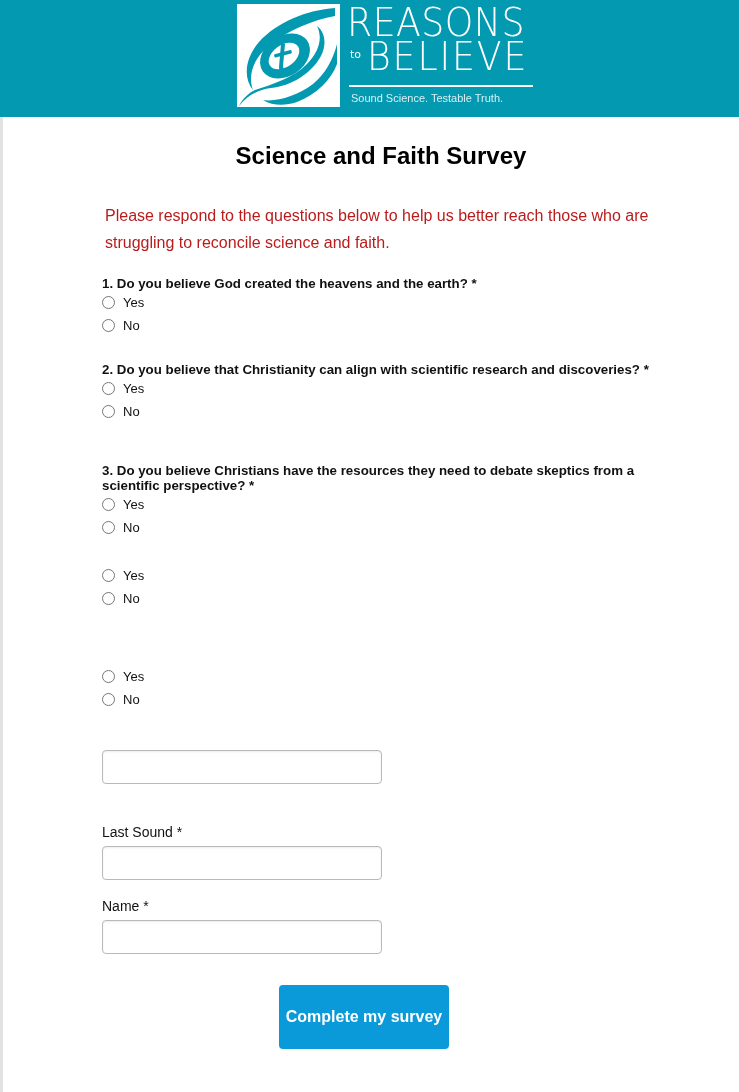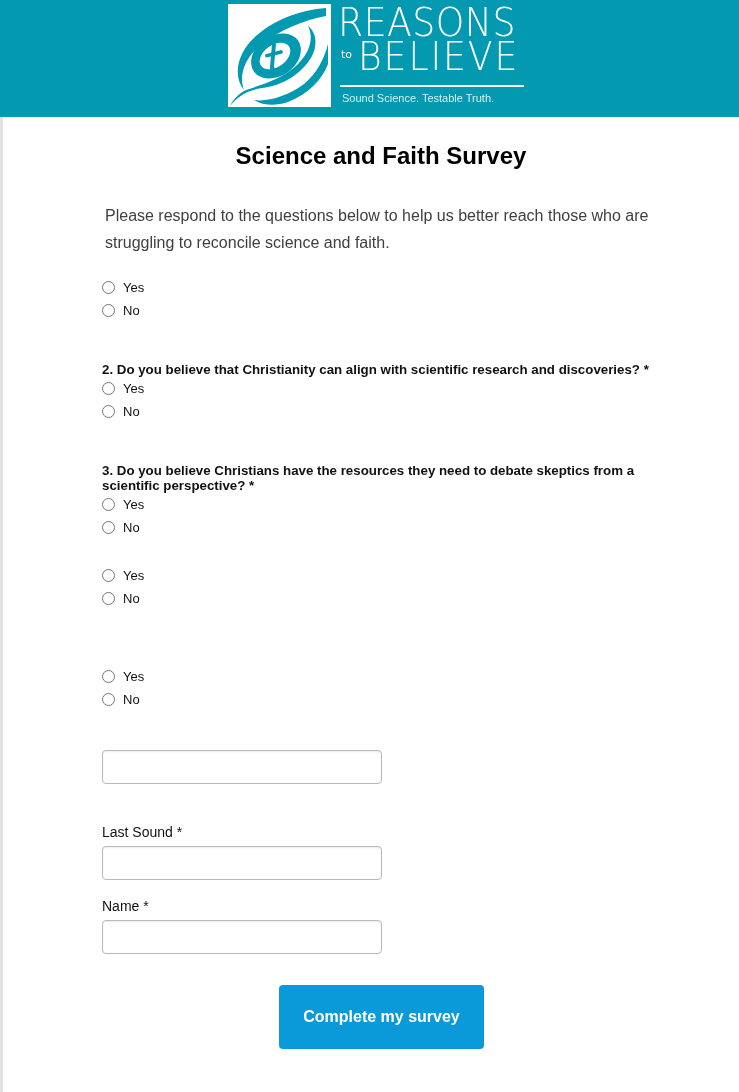--- a/index.html
+++ b/index.html
@@ -9,21 +9,21 @@
     .left-rail {
       position: absolute; left: 0; top: 117px; width: 3px; height: 975px;
       background: #e2e2e2;
     }
 
     .header {
       position: absolute; left: 0; top: 0; width: 739px; height: 117px;
       background: #0399b1;
     }
     .logo {
-      position: absolute; left: 228px; top: 4px; width: 300px; height: 106px;
+      position: absolute; left: 237px; top: 4px; width: 300px; height: 106px;
     }
     .logo-mark {
       position: absolute; left: 0; top: 0; width: 103px; height: 103px;
       background: #ffffff;
     }
     .logo-mark svg { width: 103px; height: 103px; display: block; }
     .logo-word-top {
       position: absolute; left: 110px; top: -4px;
       font-family: "DejaVu Sans", sans-serif; font-weight: 300;
       font-size: 39px; letter-spacing: 0.5px; color: #ffffff; line-height: 46px;
@@ -49,21 +49,21 @@
       font-family: Liberation Sans, sans-serif;
       font-size: 11px; color: #d8f0f4; line-height: 14px; white-space: nowrap;
     }
 
     .title {
       position: absolute; left: 0; top: 140px; width: 762px; text-align: center;
       font-size: 24px; font-weight: bold; line-height: 32px;
     }
     .intro {
       position: absolute; left: 105px; top: 202px; width: 570px;
-      font-size: 16px; line-height: 27px; color: #404040;
+      font-size: 16px; line-height: 27px; color: #b91c1c;
     }
 
     .question { position: absolute; left: 102px; width: 560px; }
     .q-label {
       font-size: 13.3px; font-weight: bold; line-height: 15px; color: #111;
     }
     .option {
       display: flex; align-items: center; height: 23px; cursor: pointer;
     }
     .radio {
@@ -74,21 +74,21 @@
 
     .field { position: absolute; left: 102px; width: 281px; }
     .field-label { font-size: 14px; line-height: 16px; color: #111; margin-bottom: 6px; }
     .text-input {
       display: block; width: 280px; height: 34px;
       border: 1px solid #b9b9b9; border-radius: 4px; background: #fff;
       box-shadow: inset 0 1px 2px rgba(0,0,0,0.08);
     }
 
     .submit {
-      position: absolute; left: 279px; top: 985px; width: 205px; height: 64px;
+      position: absolute; left: 279px; top: 985px; width: 170px; height: 64px;
       background: #0b9ad9; border: none; border-radius: 4px;
       color: #ffffff; font-family: "Liberation Sans", sans-serif;
       font-size: 16px; font-weight: bold; cursor: pointer;
     }
   </style>
 </head>
 <body>
 
 <div class="left-rail"></div>
 
@@ -117,20 +117,21 @@
     <div class="logo-tagline">Sound Science. Testable Truth.</div>
   </div>
 </header>
 
 <h1 class="title">Science and Faith Survey</h1>
 <p class="intro">Please respond to the questions below to help us better reach those who are struggling to reconcile science and faith.</p>
 
 <form>
 
   <div class="question" style="top:276px;">
+    <div class="q-label">1. Do you believe God created the heavens and the earth? *</div>
     <label class="option">
       <span class="radio"></span>
       <span class="opt-label">Yes</span>
     </label>
     <label class="option">
       <span class="radio"></span>
       <span class="opt-label">No</span>
     </label>
   </div>
 

